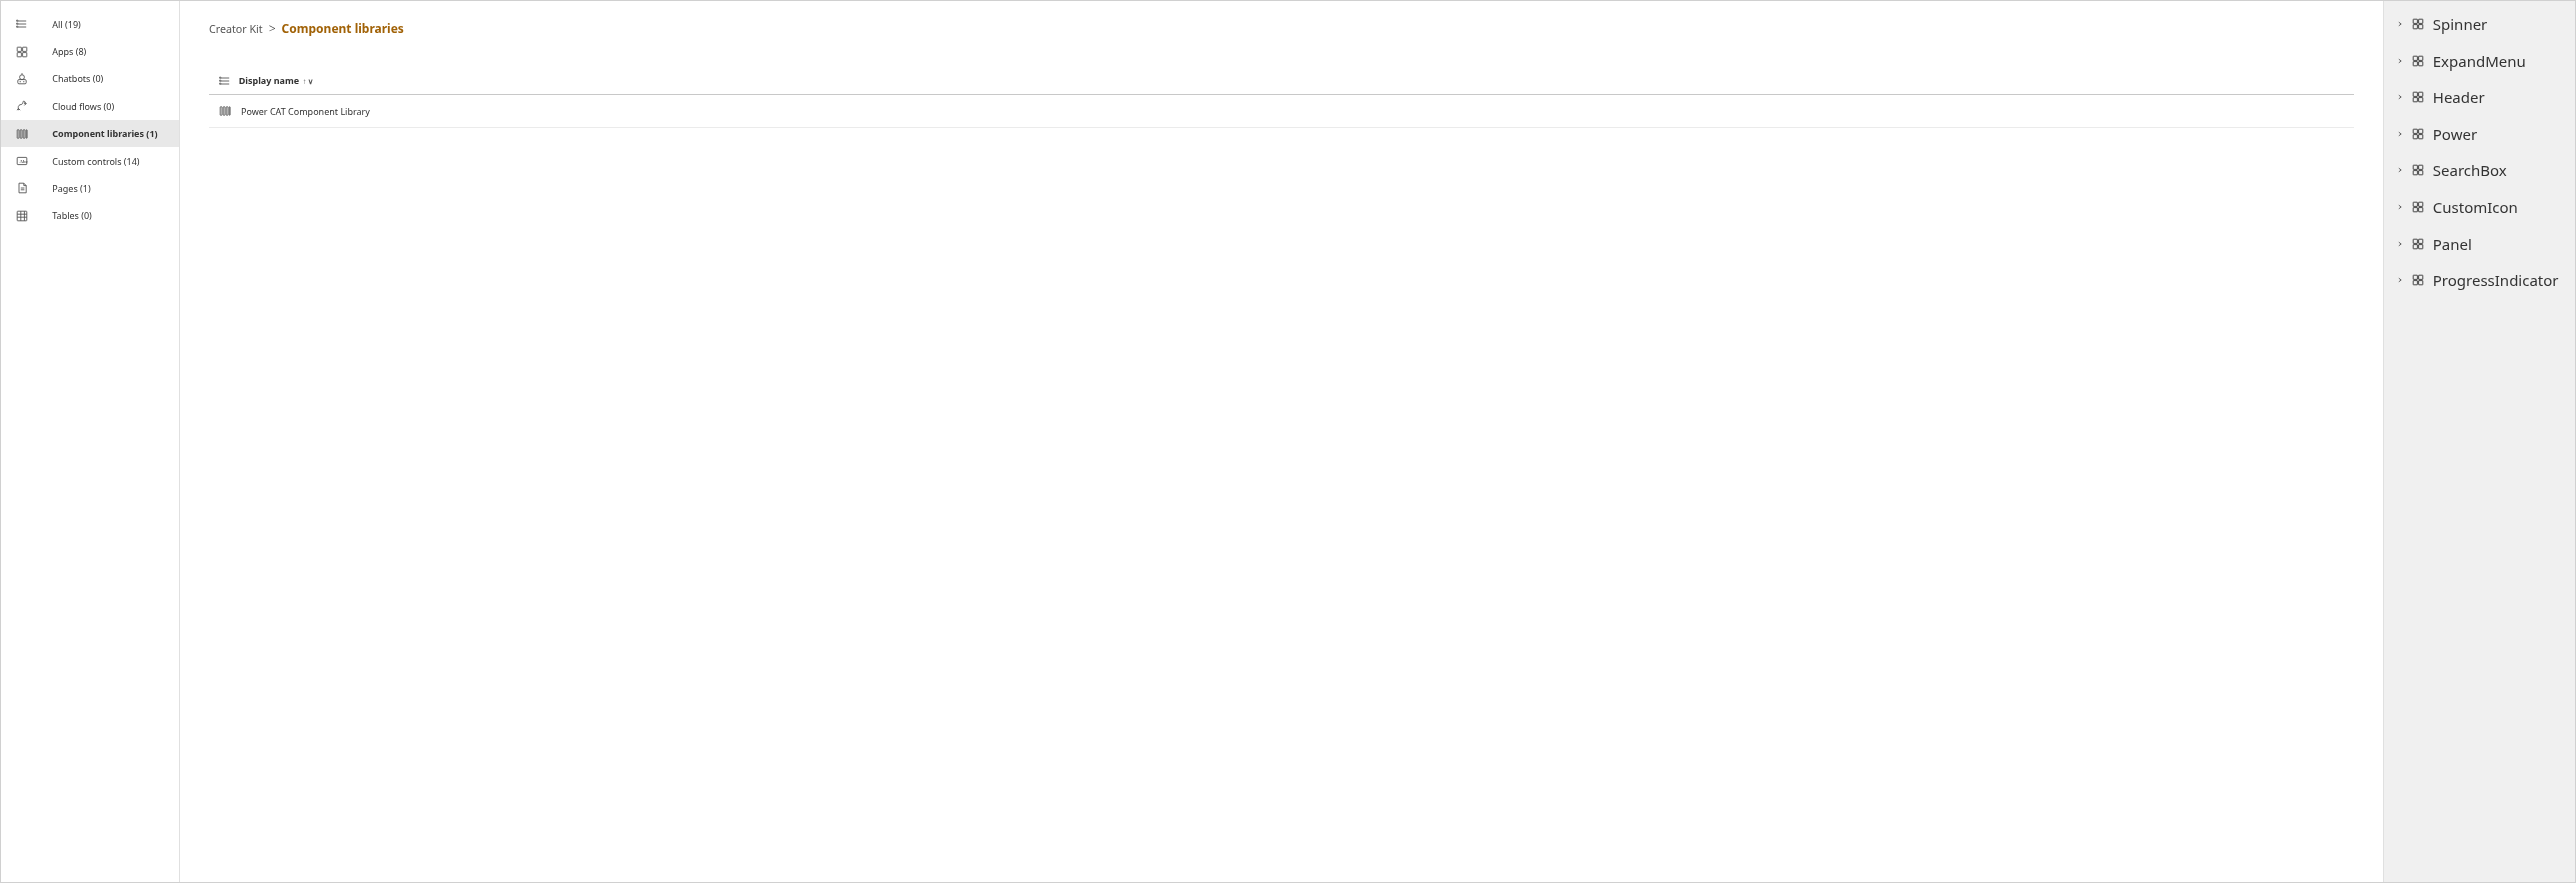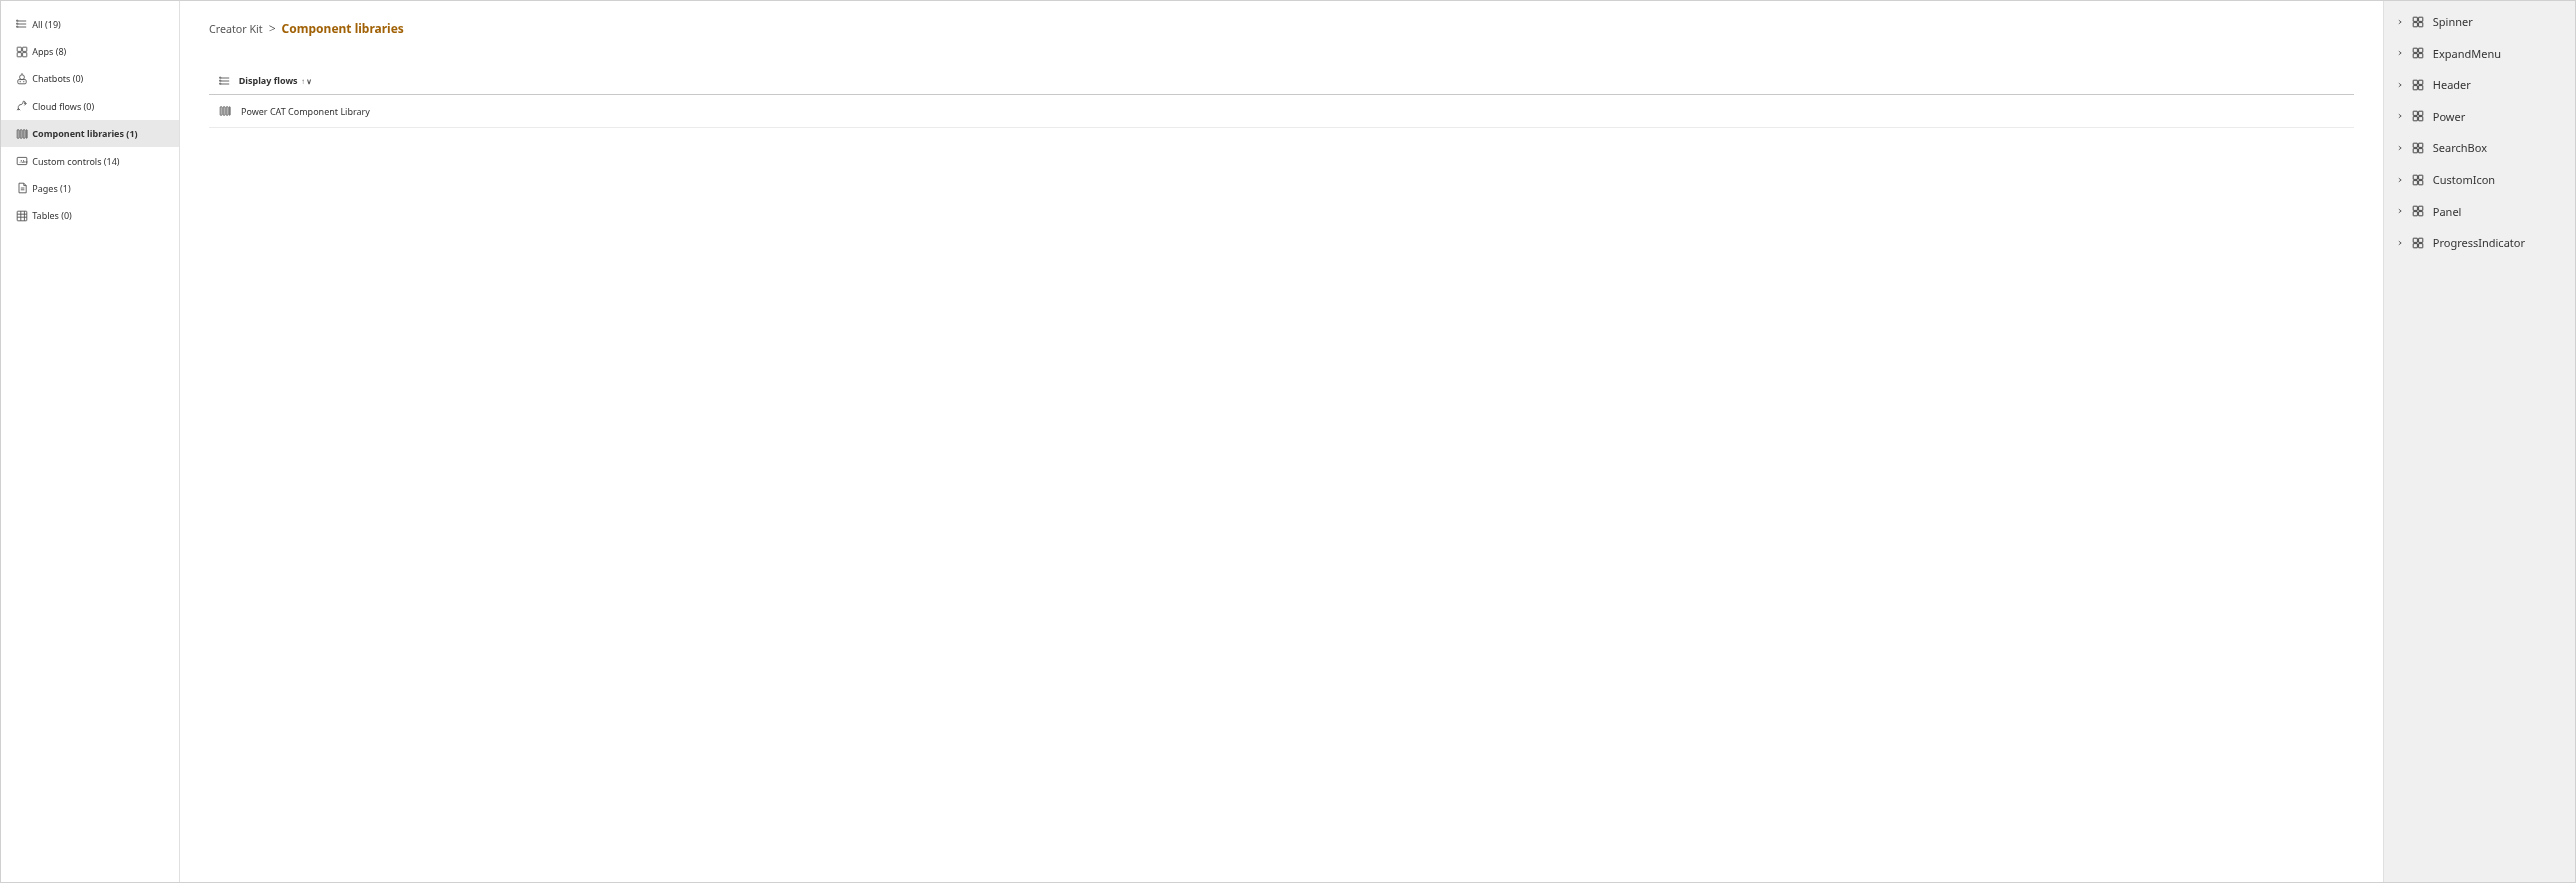--- a/index.html
+++ b/index.html
@@ -31,21 +31,21 @@
       background: #ffffff;
       border-right: 0.6px solid #e0e0e0;
       padding: 9.5px 0;
       display: flex;
       flex-direction: column;
     }
 
     .sidebar-item {
       display: flex;
       align-items: center;
-      gap: 4px;
+      gap: 24px;
       padding: 7.2px 14.3px;
       cursor: pointer;
       font-size: 9px;
       color: #333333;
       font-weight: 400;
       white-space: nowrap;
     }
 
     .sidebar-item.active {
       background: #e8e8e8;
@@ -185,21 +185,21 @@
     .panel-item .component-icon {
       width: 13px;
       height: 13px;
       display: flex;
       align-items: center;
       justify-content: center;
       flex-shrink: 0;
     }
 
     .panel-item .component-label {
-      font-size: 11px;
+      font-size: 15px;
       color: #333;
       font-weight: 400;
     }
   </style>
 </head>
 <body>
 
 <div class="layout">
 
   <nav class="sidebar">
@@ -318,21 +318,21 @@
           <svg viewBox="0 0 20 20" width="12" height="12" fill="none" stroke="currentColor" stroke-width="1.5">
             <line x1="3" y1="5" x2="17" y2="5"></line>
             <line x1="3" y1="10" x2="17" y2="10"></line>
             <line x1="3" y1="15" x2="17" y2="15"></line>
             <rect x="1" y="3.5" width="2" height="2" rx="0.3"></rect>
             <rect x="1" y="8.5" width="2" height="2" rx="0.3"></rect>
             <rect x="1" y="13.5" width="2" height="2" rx="0.3"></rect>
           </svg>
         </span>
         <div class="table-header-label">
-          <span>Display flows</span>
+          <span>Display name</span>
           <span class="sort-arrows">
             <span>↑</span>
             <span>∨</span>
           </span>
         </div>
       </div>
 
       <div class="table-row">
         <span class="row-icon">
           <svg viewBox="0 0 20 20" width="12" height="12" fill="none" stroke="currentColor" stroke-width="1.5">

